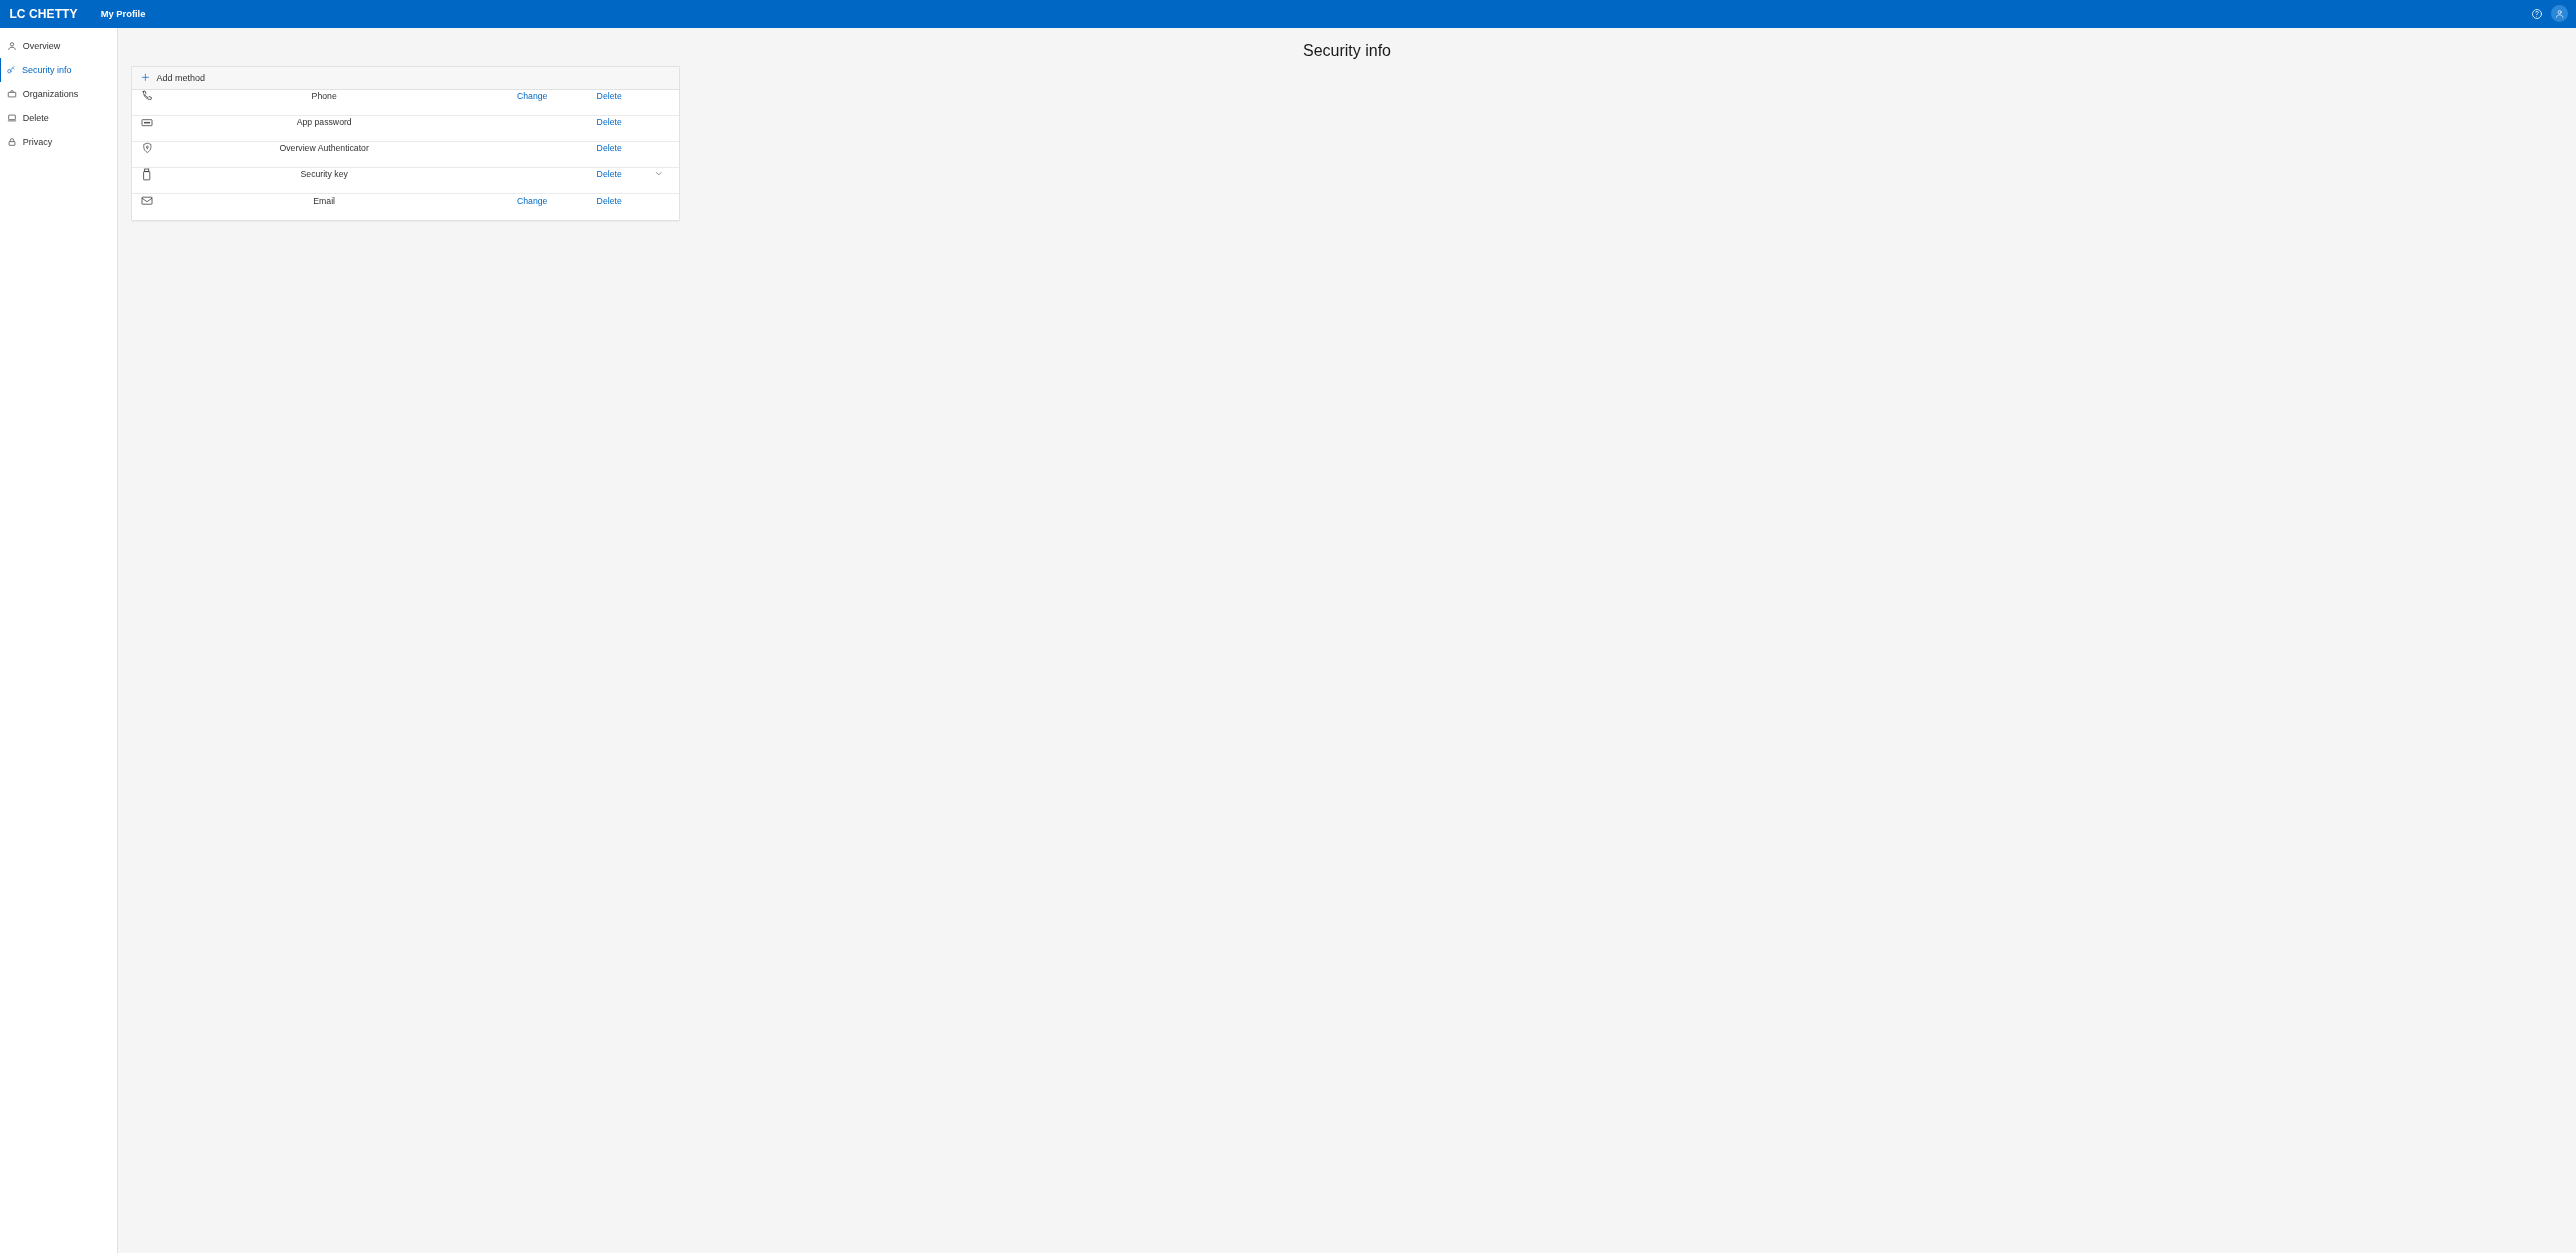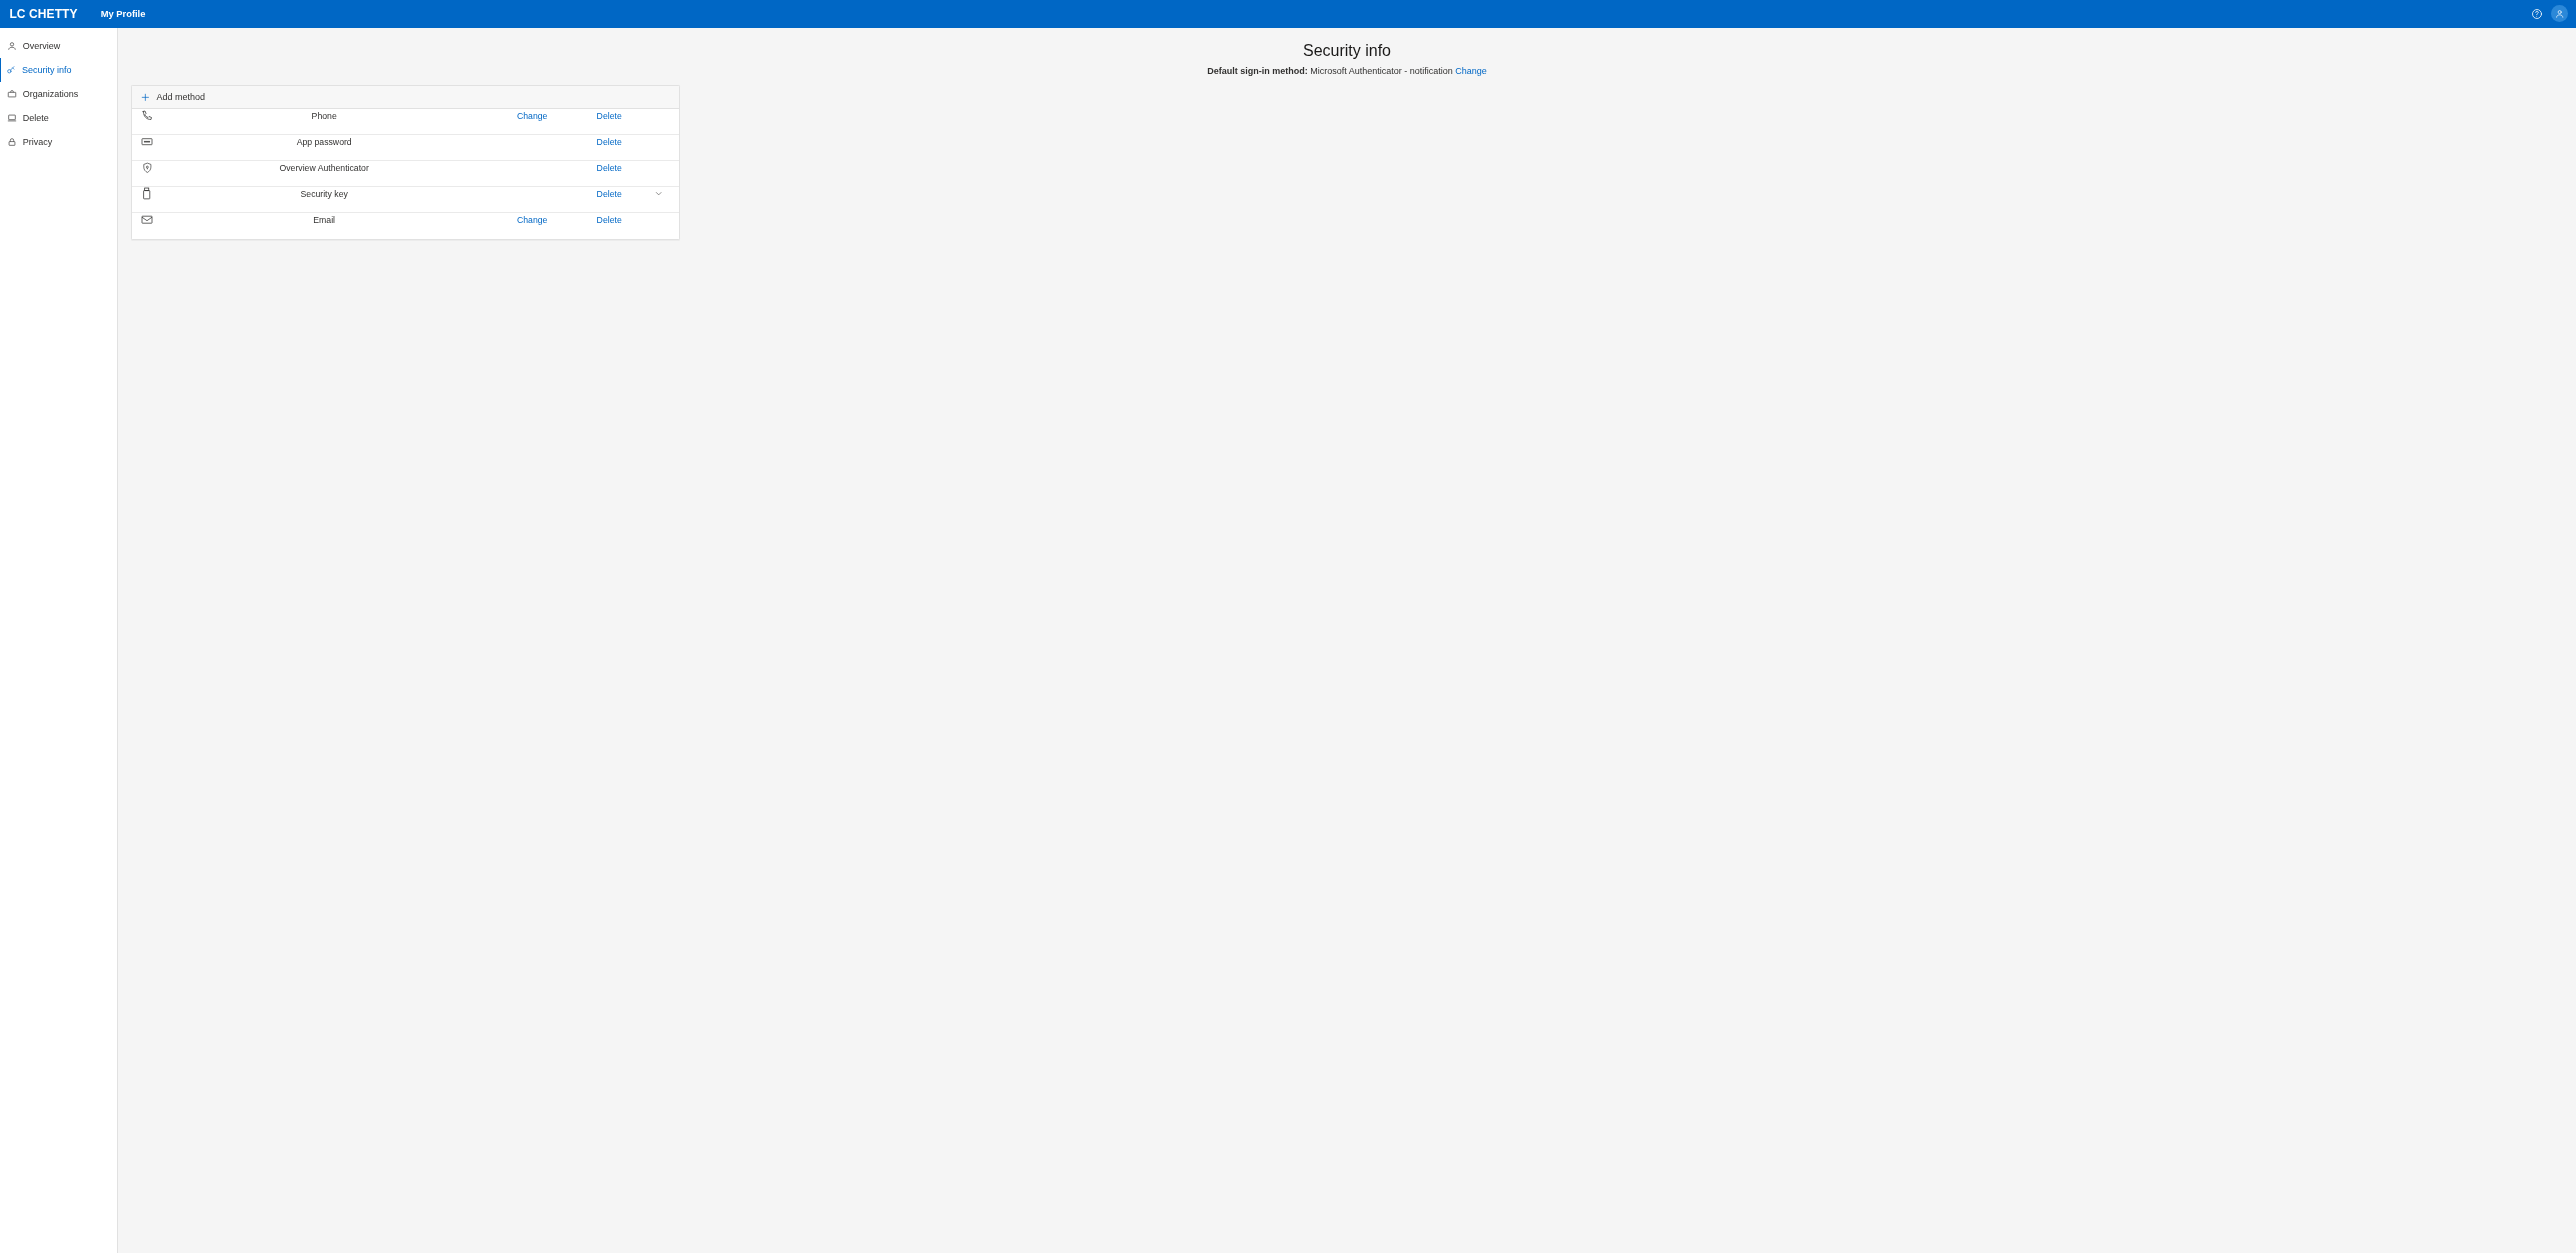--- a/index.html
+++ b/index.html
@@ -230,23 +230,20 @@
       </span>
       <span>Privacy</span>
     </div>
 
   </nav>
 
   <main class="main">
 
     <h1 class="page-title">Security info</h1>
 
-    <p class="default-method">
-      <span class="label">Default sign-in method:</span><span> Microsoft Authenticator - notification </span><span class="link">Change</span>
-    </p>
 
     <div class="card">
 
       <div class="add-row">
         <span class="plus">
           <svg width="10.7" height="10.7" viewBox="0 0 24 24" fill="none" stroke="#0067c5" stroke-width="1.6" stroke-linecap="round">
               <path d="M12 5v14M5 12h14"></path>
             </svg>
         </span>
         <span>Add method</span>

